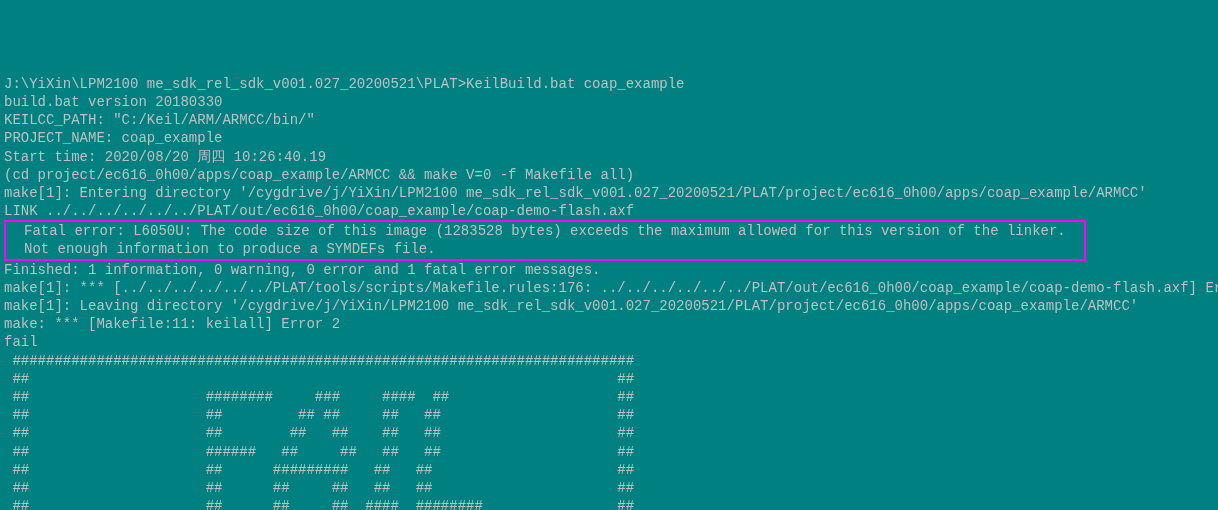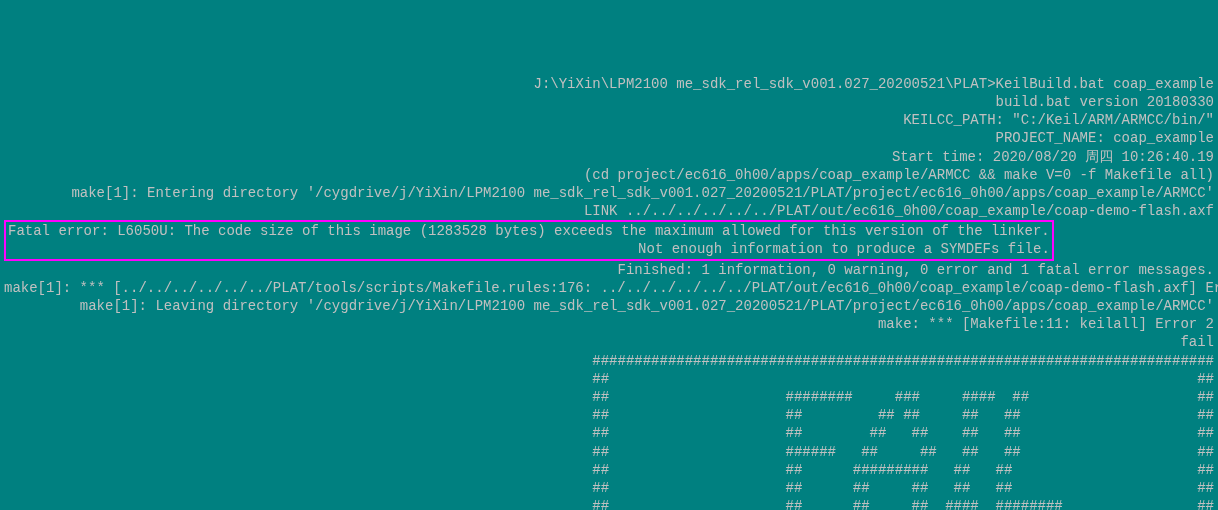--- a/index.html
+++ b/index.html
@@ -14,27 +14,26 @@
       color: #c0c0c0;
       line-height: 1.3;
       padding: 2px 4px;
       white-space: pre;
       overflow: hidden;
       width: 1218px;
       height: 510px;
     }
     .line {
       display: block;
-      text-align: right;
     }
     .highlight-box {
       border: 2px solid #ff00ff;
       display: inline-block;
       margin: 0;
-      padding: 0 2px;
+      padding: 0 18px;
     }
   </style>
 </head>
 <body>
 
 
 
 <div><span class="line">J:\YiXin\LPM2100 me_sdk_rel_sdk_v001.027_20200521\PLAT&gt;KeilBuild.bat coap_example</span><span class="line">build.bat version 20180330</span><span class="line">KEILCC_PATH: "C:/Keil/ARM/ARMCC/bin/"</span><span class="line">PROJECT_NAME: coap_example</span><span class="line">Start time: 2020/08/20 周四 10:26:40.19</span><span class="line">(cd project/ec616_0h00/apps/coap_example/ARMCC &amp;&amp; make V=0 -f Makefile all)</span><span class="line">make[1]: Entering directory '/cygdrive/j/YiXin/LPM2100 me_sdk_rel_sdk_v001.027_20200521/PLAT/project/ec616_0h00/apps/coap_example/ARMCC'</span><span class="line">LINK ../../../../../../PLAT/out/ec616_0h00/coap_example/coap-demo-flash.axf</span><div class="highlight-box"><span class="line">Fatal error: L6050U: The code size of this image (1283528 bytes) exceeds the maximum allowed for this version of the linker.</span><span class="line">Not enough information to produce a SYMDEFs file.</span></div>
 <span class="line">Finished: 1 information, 0 warning, 0 error and 1 fatal error messages.</span><span class="line">make[1]: *** [../../../../../../PLAT/tools/scripts/Makefile.rules:176: ../../../../../../PLAT/out/ec616_0h00/coap_example/coap-demo-flash.axf] Error 1</span><span class="line"></span><span class="line">make[1]: Leaving directory '/cygdrive/j/YiXin/LPM2100 me_sdk_rel_sdk_v001.027_20200521/PLAT/project/ec616_0h00/apps/coap_example/ARMCC'</span><span class="line">make: *** [Makefile:11: keilall] Error 2</span><span class="line">fail</span><span class="line"> ##########################################################################</span><span class="line"> ##                                                                      ##</span><span class="line"> ##                     ########     ###     ####  ##                    ##</span><span class="line"> ##                     ##         ## ##     ##   ##                     ##</span><span class="line"> ##                     ##        ##   ##    ##   ##                     ##</span><span class="line"> ##                     ######   ##     ##   ##   ##                     ##</span><span class="line"> ##                     ##      #########   ##   ##                      ##</span><span class="line"> ##                     ##      ##     ##   ##   ##                      ##</span><span class="line"> ##                     ##      ##     ##  ####  ########                ##</span></div>
 

